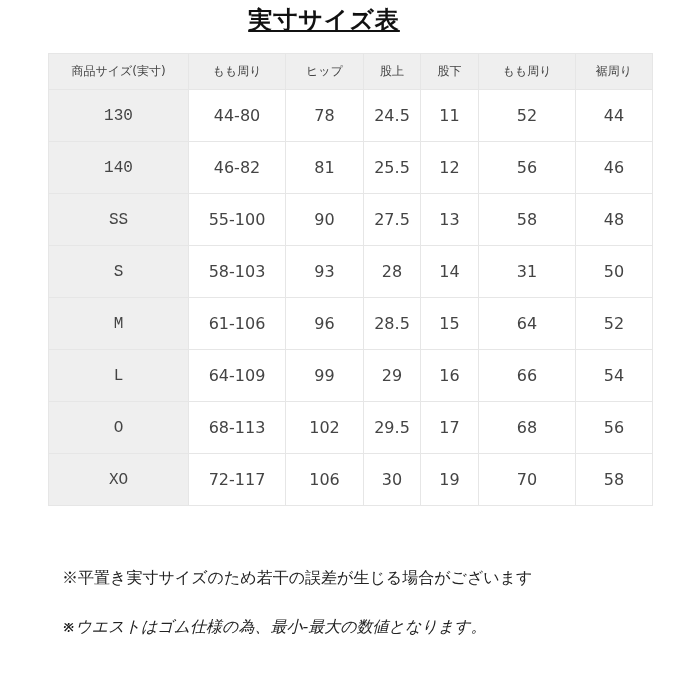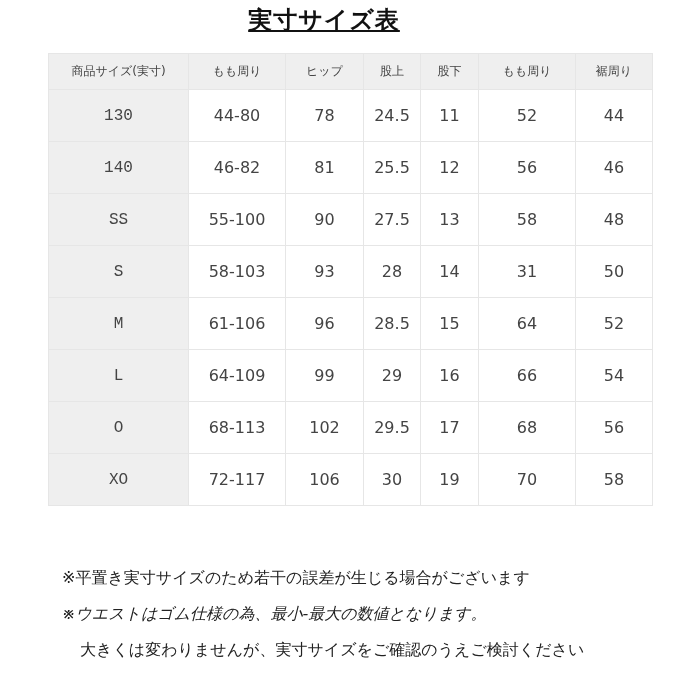--- a/index.html
+++ b/index.html
@@ -10,21 +10,21 @@
     table.size { position: absolute; left: 48px; top: 53px; width: 604px;
                  border-collapse: collapse; table-layout: fixed; }
     table.size th, table.size td { border: 1px solid #e6e6e6; text-align: center;
                  padding: 0; font-weight: normal; }
     table.size th { background: #efefef; height: 35px; font-size: 12px; color: #444; }
     table.size td { height: 51px; font-size: 16px; color: #444; background: #fff; }
     table.size td.first { background: #efefef; font-family: Liberation Mono, monospace; }
     .notes { position: absolute; left: 62px; top: 566px; font-size: 16px; color: #222;
              line-height: 23px; }
     .notes p { margin: 0; }
-    .notes .n1 { margin-bottom: 13px; }
+    .notes .n1 { margin-bottom: 26px; font-family: Liberation Serif, serif; }
     .notes .n2 { margin-bottom: 13px; font-style: italic; }
     .notes .indent { padding-left: 18px; }
   </style>
 </head>
 <body>
 
 <div class="title">実寸サイズ表</div>
 
 <table class="size">
   <colgroup>
@@ -119,14 +119,13 @@
         <td>19</td>
         <td>70</td>
         <td>58</td>
       </tr>
     </tbody>
 </table>
 
 <div class="notes">
   <p class="n1">※平置き実寸サイズのため若干の誤差が生じる場合がございます</p>
   <p class="n2">※ウエストはゴム仕様の為、最小-最大の数値となります。</p>
-  <p class="indent">大きくは変わりませんが、実寸サイズをご確認のうえご検討ください</p>
 </div>
 
 </body></html>

